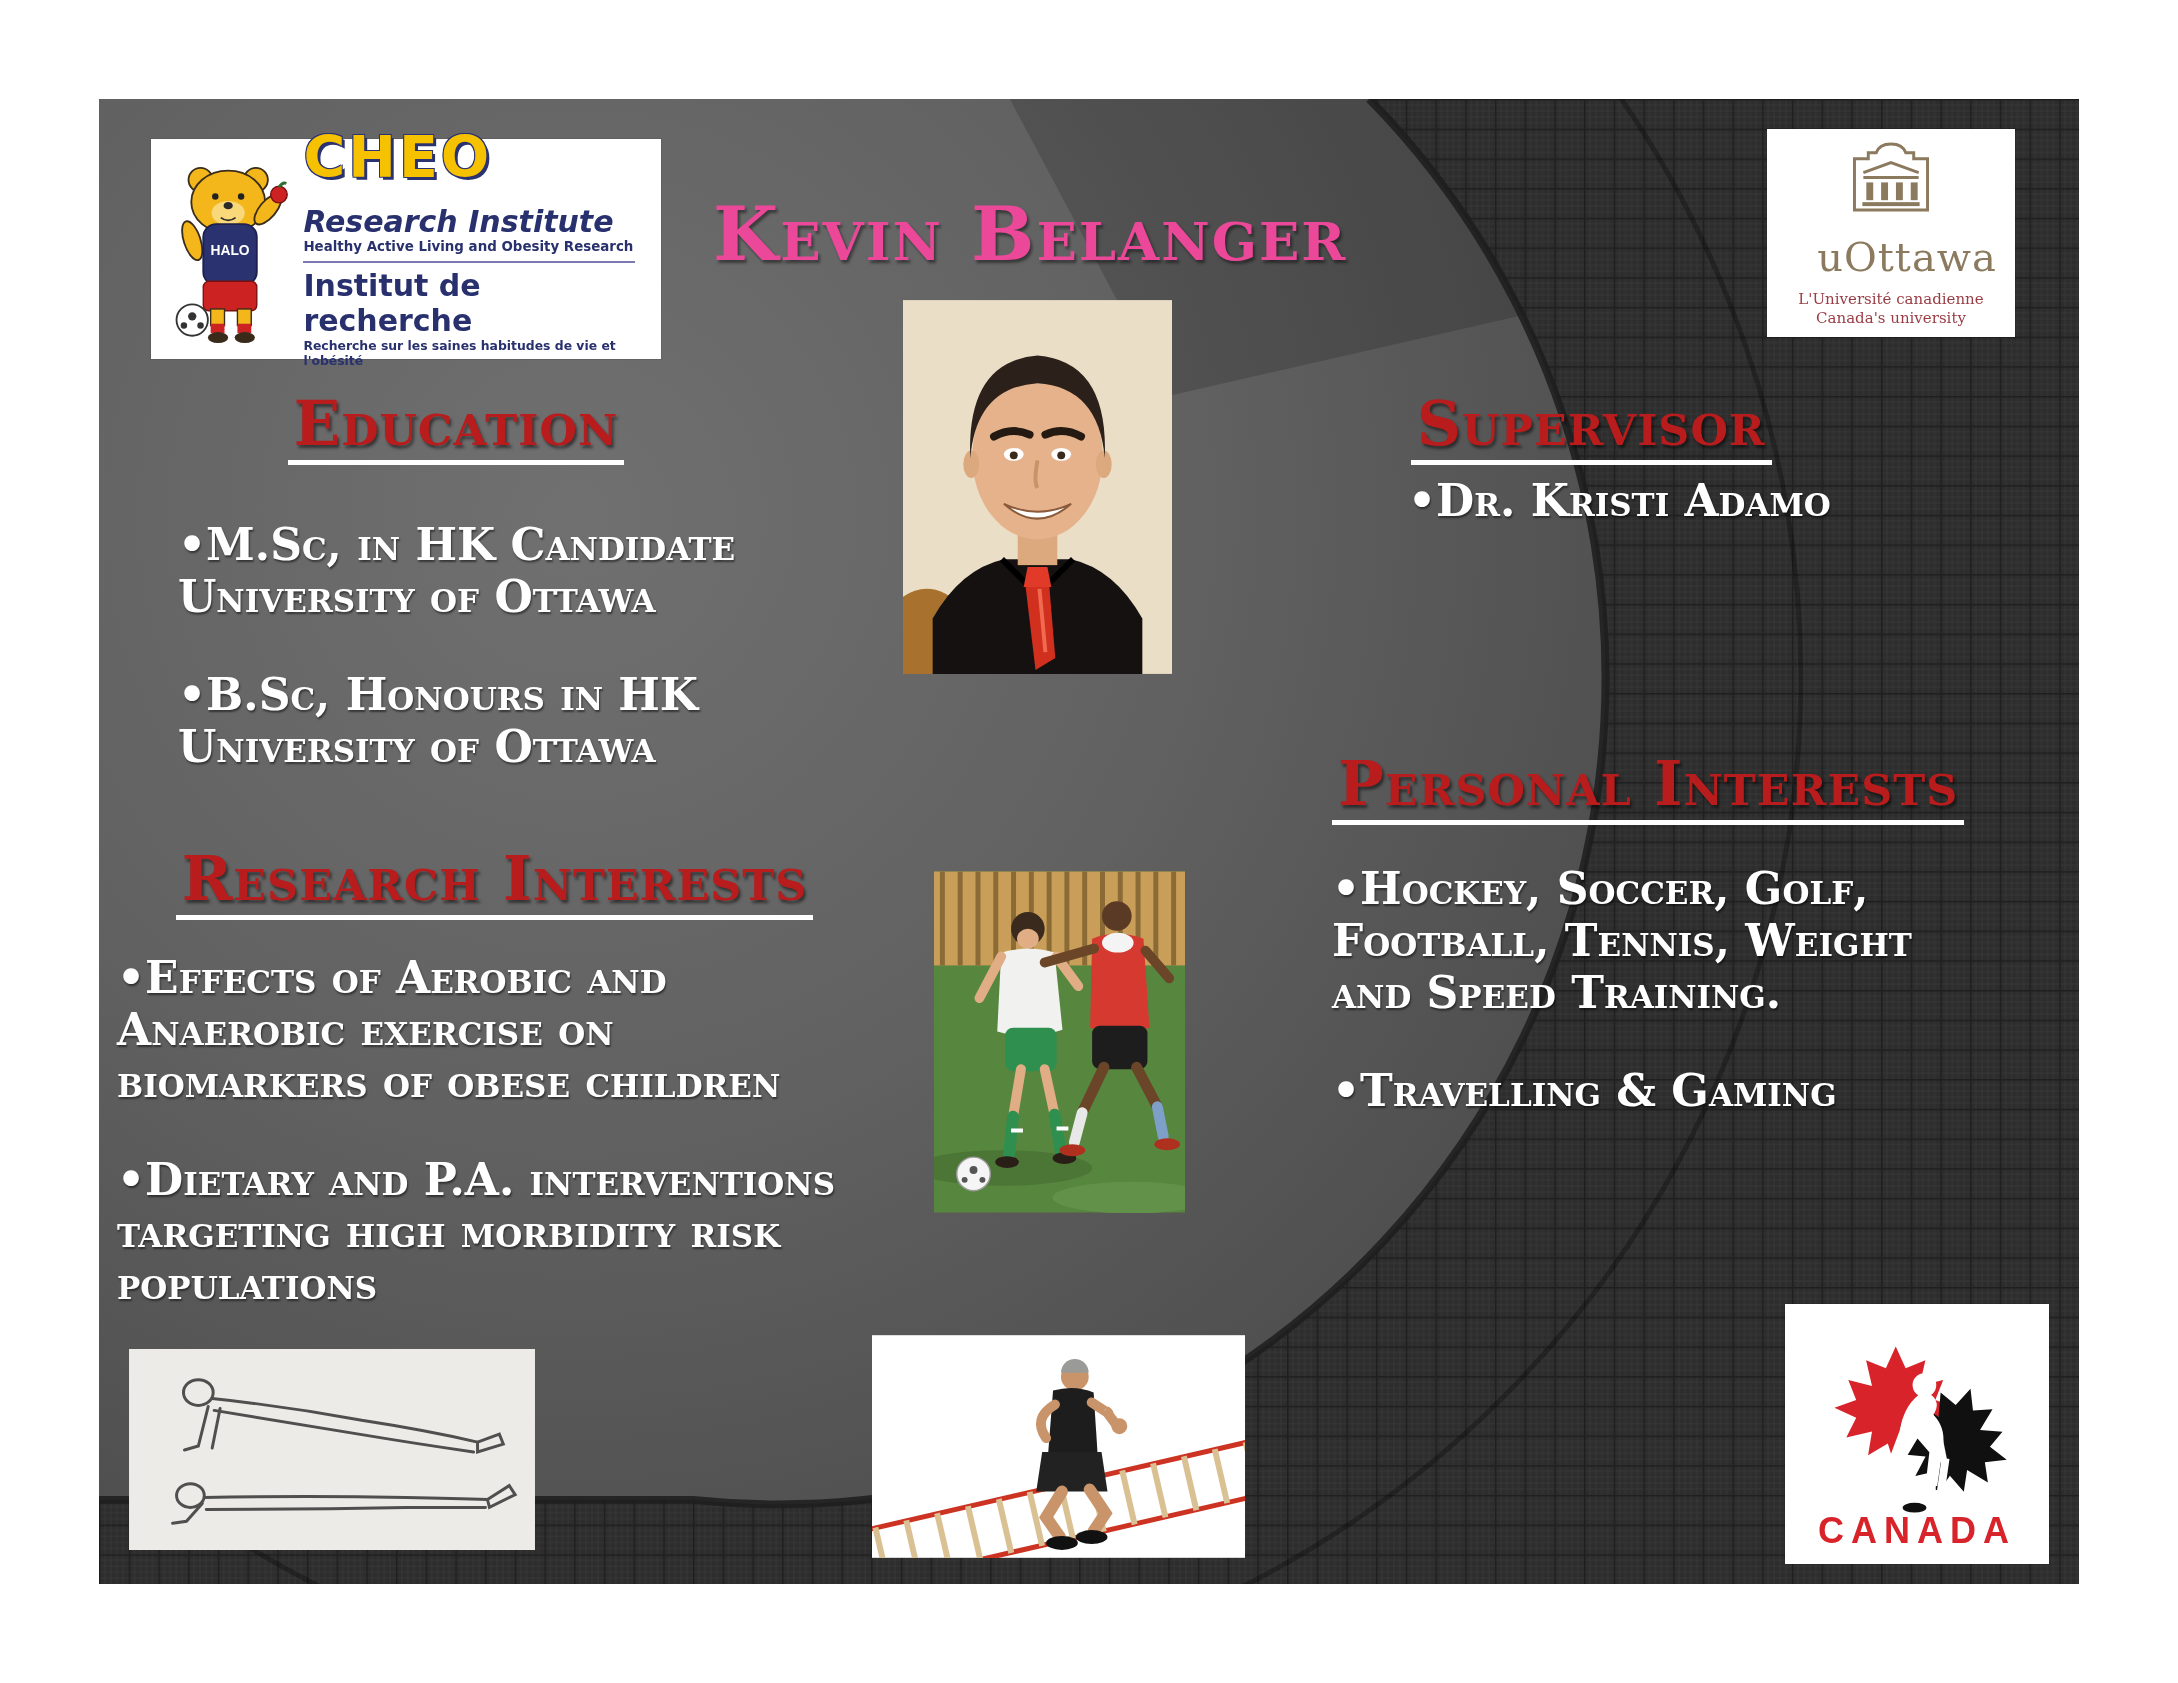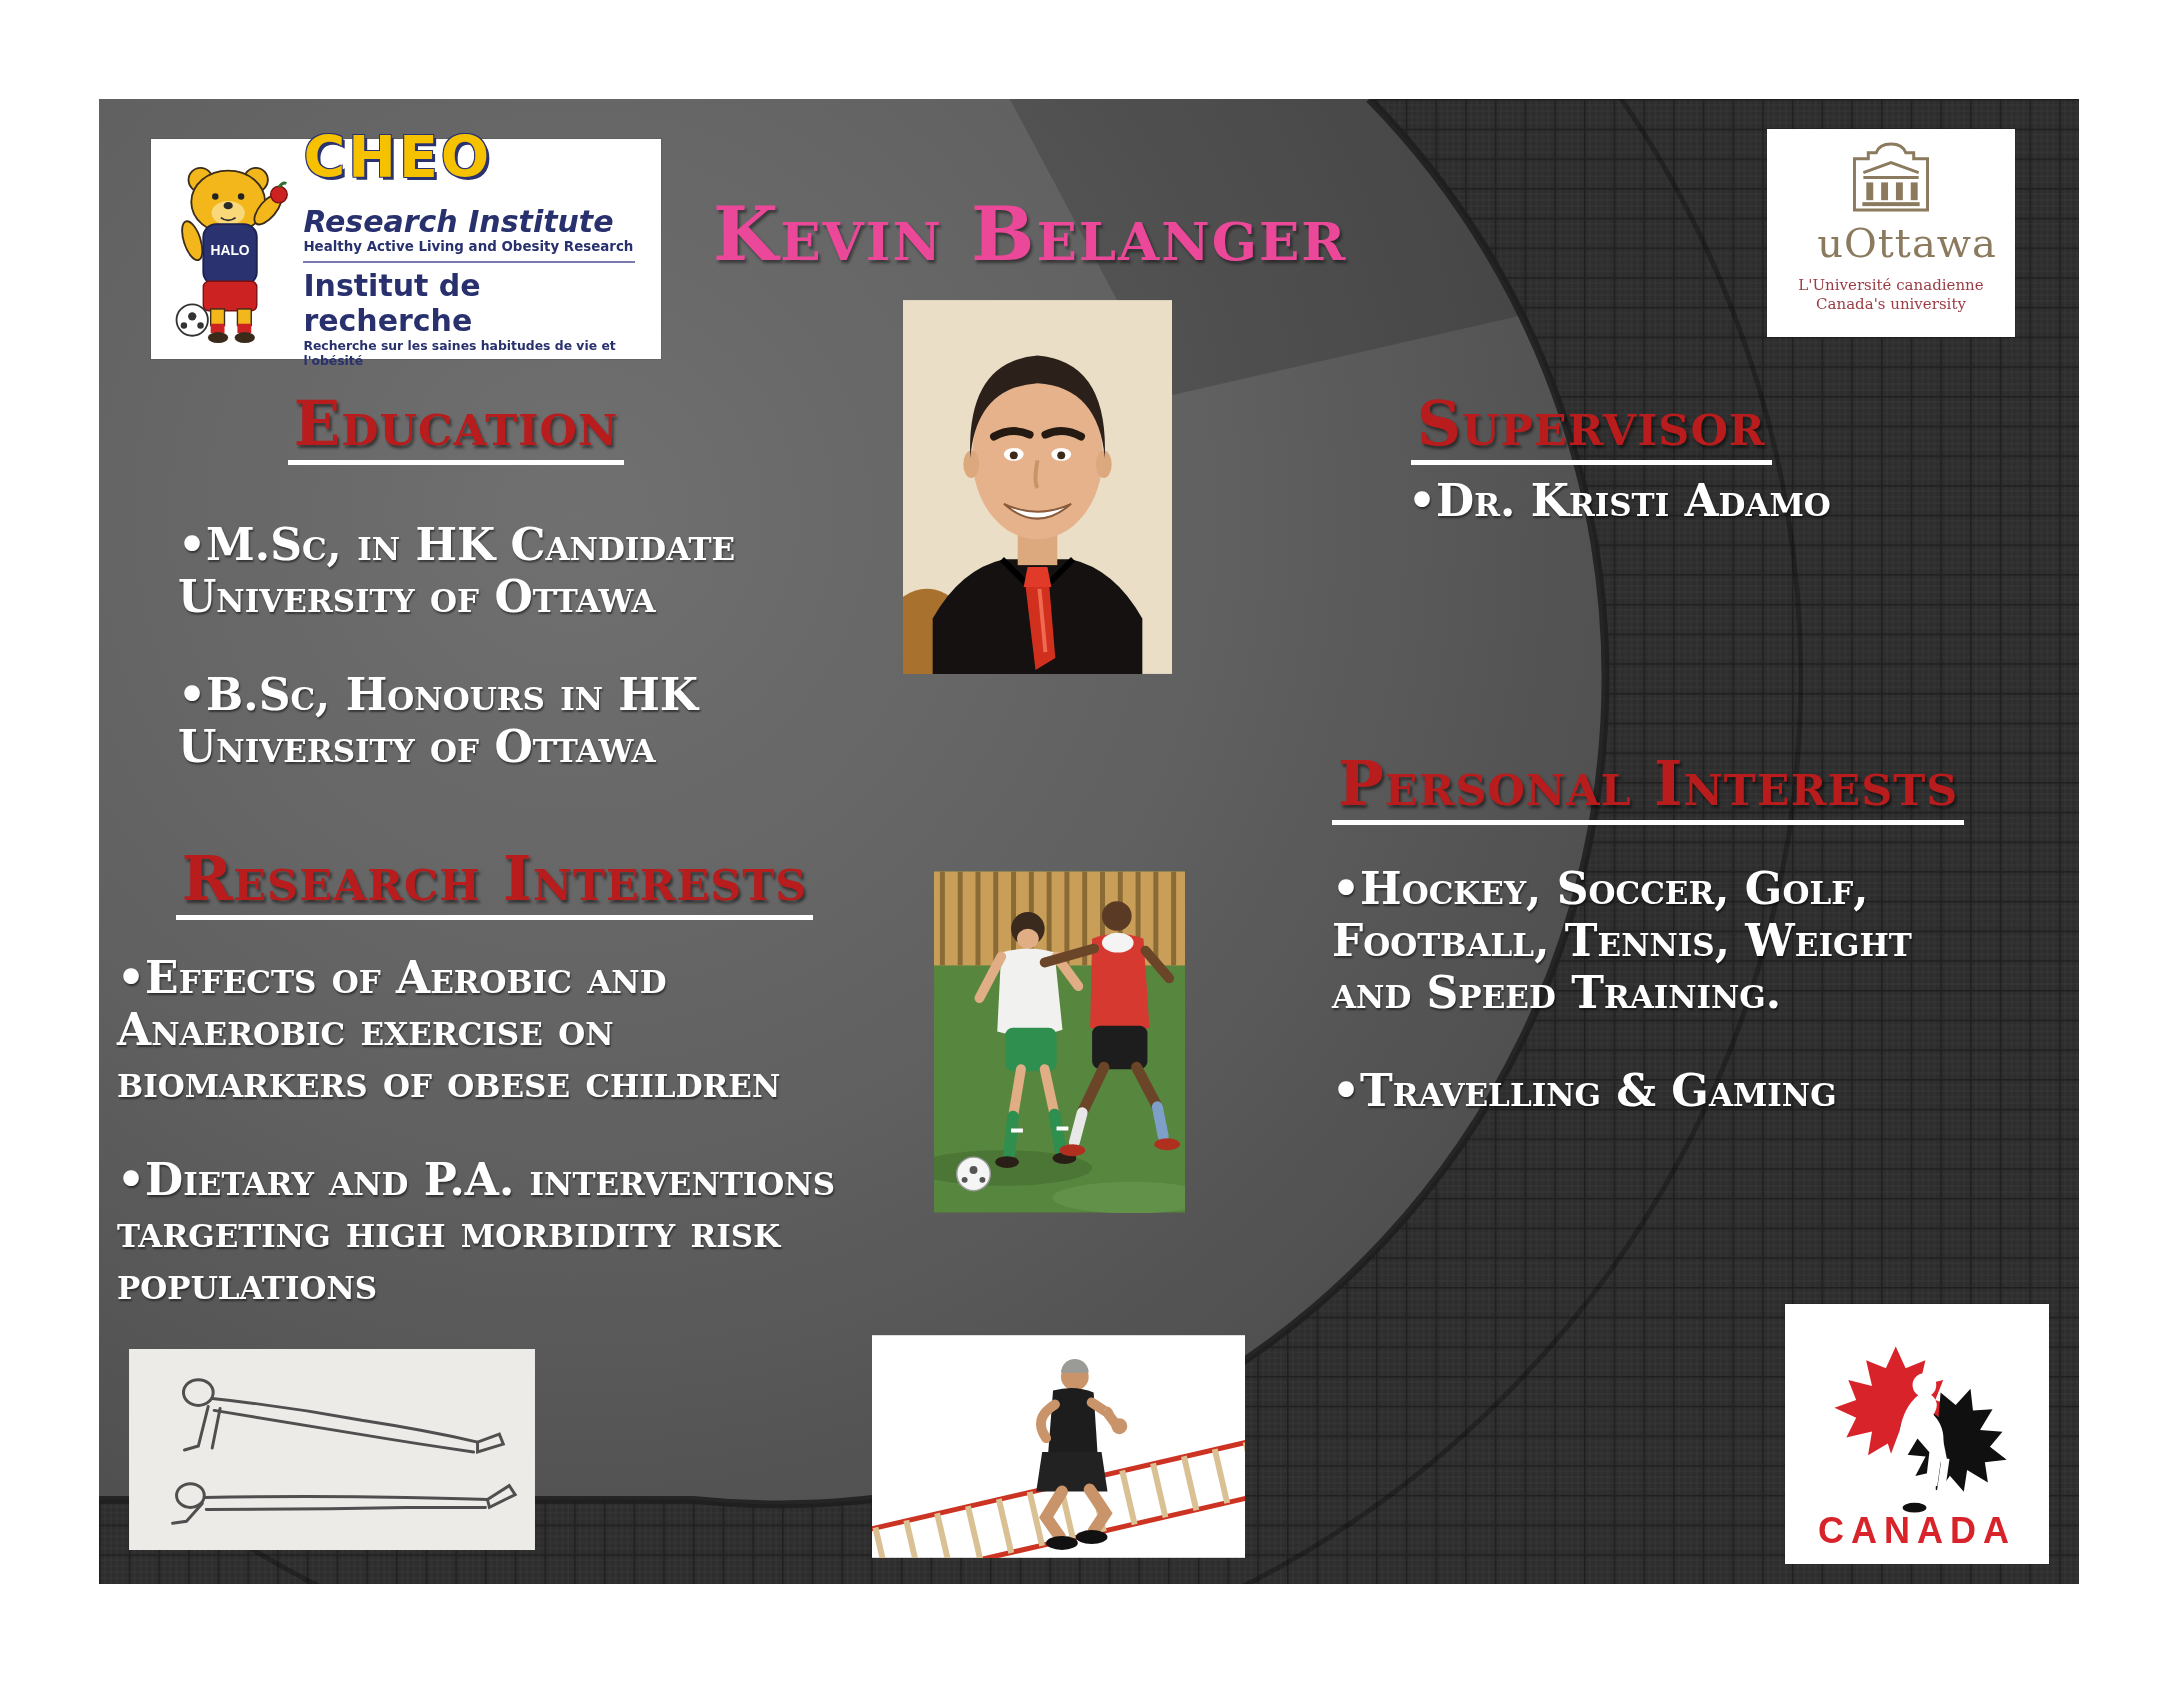--- a/index.html
+++ b/index.html
@@ -35,21 +35,21 @@
     font-size:57px;font-weight:bold;color:#f6c200;letter-spacing:3px;line-height:0.95;
     text-shadow:3px 3px 0 #2b3270,-1px -1px 0 #2b3270,1px -1px 0 #2b3270,-1px 1px 0 #2b3270;
   }
   .cheo-l1{font-size:30px;color:#28316e;font-weight:600;margin-top:19px;font-style:italic;}
   .cheo-l2{font-size:13.4px;color:#28316e;font-weight:600;}
   .cheo-div{width:332px;height:2px;background:#7a7ab0;margin:7px 0 5px 0;}
   .cheo-l3{font-size:30px;color:#28316e;font-weight:600;}
   .cheo-l4{font-size:12.4px;color:#28316e;font-weight:600;}
   
   .uo-box{text-align:center;box-sizing:border-box;padding-top:8px;}
-  .uo-name{font-size:40px;color:#8b7a5e;letter-spacing:1px;margin-top:2px;padding-left:32px;}
+  .uo-name{font-size:40px;color:#8b7a5e;letter-spacing:1px;margin-top:16px;padding-left:32px;}
   .uo-tag{font-size:15px;color:#9a3c44;line-height:1.25;margin-top:10px;}
   
   .hc-word{
     font-family:"Liberation Sans","DejaVu Sans",sans-serif;font-weight:bold;font-size:36px;
     color:#d8232a;letter-spacing:7px;text-align:center;position:absolute;left:0;right:0;bottom:12px;
   }
 </style>
 </head>
 <body>
 

